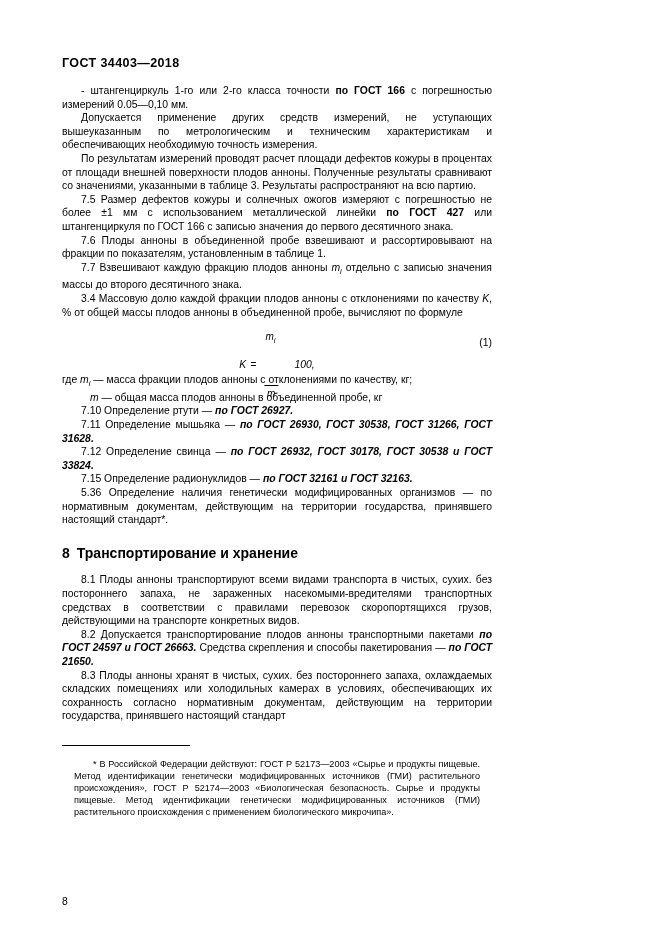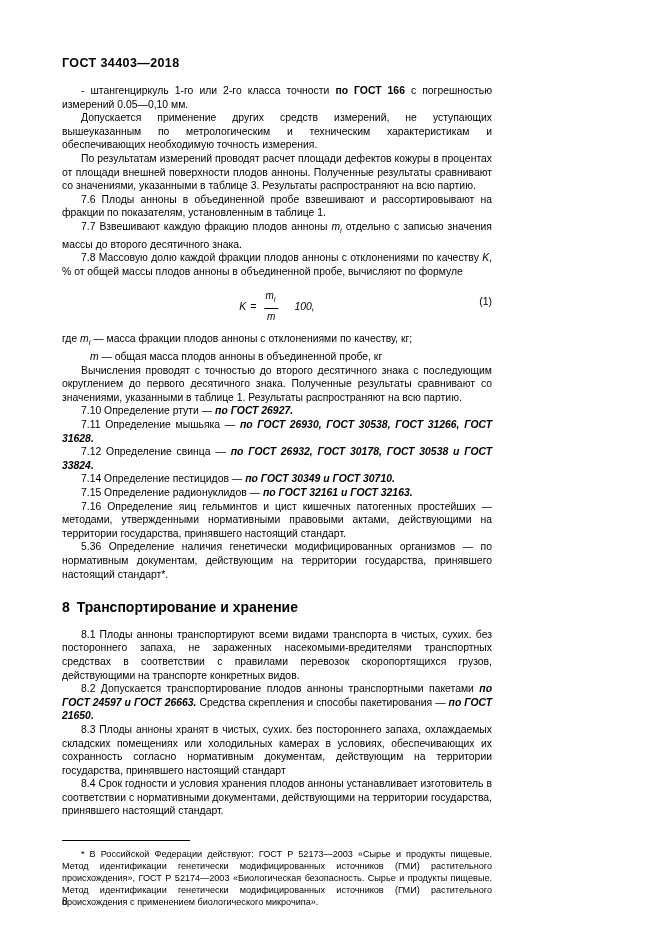--- a/index.html
+++ b/index.html
@@ -59,20 +59,21 @@
     display: flex;
     align-items: center;
     font-style: italic;
   }
   .frac {
     display: inline-flex;
     flex-direction: column;
     align-items: flex-end;
     vertical-align: middle;
     margin: 0 2px;
+    gap: 36px;
   }
   .frac .num {
     padding: 0 3px 1px 3px;
     font-size: 10px;
   }
   .frac .den {
     border-top: 1px solid #000;
     padding: 1px 3px 0 3px;
     font-size: 10px;
   }
@@ -100,21 +101,21 @@
     height: 1px;
     background: #000;
     margin: 22px 0 7px 0;
   }
   .footnote {
     font-size: 9.1px;
     line-height: 12px;
     text-align: justify;
   }
   .footnote p {
-    margin: 0;
+    margin: 12px;
     text-indent: 19px;
   }
   .page-number {
     position: absolute;
     left: 62px;
     bottom: 28px;
     font-size: 10.4px;
   }
 </style>
 </head>
@@ -125,73 +126,70 @@
   <div class="doc-header">ГОСТ 34403—2018</div>
 
   <div class="body-text">
 
     <p><span>- штангенциркуль 1-го или 2-го класса точности </span><b>по ГОСТ 166</b><span> с погрешностью измерений 0.05—0,10 мм.</span></p>
 
     <p>Допускается применение других средств измерений, не уступающих вышеуказанным по метрологическим и техническим характеристикам и обеспечивающих необходимую точность измерения.</p>
 
     <p>По результатам измерений проводят расчет площади дефектов кожуры в процентах от площади внешней поверхности плодов анноны. Полученные результаты сравнивают со значениями, указанными в таблице 3. Результаты распространяют на всю партию.</p>
 
+    <p><span>7.5 Размер дефектов кожуры и солнечных ожогов измеряют с погрешностью не более ±1 мм с использованием металлической линейки </span><b>по ГОСТ 427</b><span> или штангенциркуля по ГОСТ 166 с записью значения до первого десятичного знака.</span></p>
 
     <p>7.6 Плоды анноны в объединенной пробе взвешивают и рассортировывают на фракции по показателям, установленным в таблице 1.</p>
 
     <p><span>7.7 Взвешивают каждую фракцию плодов анноны </span><i>m</i><i class="sub">i</i><span> отдельно с записью значения массы до второго десятичного знака.</span></p>
 
-    <p><span>7.8 Массовую долю каждой фракции плодов анноны с отклонениями по качеству </span><i>K</i><span>, % от общей массы плодов анноны в объединенной пробе, вычисляют по формуле</span></p>
+    <p><span>3.4 Массовую долю каждой фракции плодов анноны с отклонениями по качеству </span><i>K</i><span>, % от общей массы плодов анноны в объединенной пробе, вычисляют по формуле</span></p>
 
     <div class="formula-block">
       <div class="formula">
         <span>K</span>
         <span style="margin:0 4px">=</span>
         <span class="frac">
           <span class="num"><span>m</span><span class="sub">i</span></span>
           <span class="den">m</span>
         </span>
         <span style="margin-left:14px">100,</span>
       </div>
       <div class="formula-num">(1)</div>
     </div>
 
     <p class="noind"><span>где </span><i>m</i><i class="sub">i</i><span> — масса фракции плодов анноны с отклонениями по качеству, кг;</span></p>
 
     <p style="text-indent:28px"><i>m</i><span> — общая масса плодов анноны в объединенной пробе, кг</span></p>
 
-    <p>Вычисления проводят с точностью до второго десятичного знака с последующим округлением до первого десятичного знака. Полученные результаты сравнивают со значениями, указанными в таблице 1. Результаты распространяют на всю партию.</p>
 
 
     <p><span>7.10 Определение ртути — </span><b class="i">по ГОСТ 26927.</b></p>
 
     <p><span>7.11 Определение мышьяка — </span><b class="i">по ГОСТ 26930, ГОСТ 30538, ГОСТ 31266, ГОСТ 31628.</b></p>
 
     <p><span>7.12 Определение свинца — </span><b class="i">по ГОСТ 26932, ГОСТ 30178, ГОСТ 30538 и ГОСТ 33824.</b></p>
 
 
-    <p><span>7.14 Определение пестицидов — </span><b class="i">по ГОСТ 30349 и ГОСТ 30710.</b></p>
 
     <p><span>7.15 Определение радионуклидов — </span><b class="i">по ГОСТ 32161 и ГОСТ 32163.</b></p>
 
-    <p>7.16 Определение яиц гельминтов и цист кишечных патогенных простейших — методами, утвержденными нормативными правовыми актами, действующими на территории государства, принявшего настоящий стандарт.</p>
 
     <p>5.36 Определение наличия генетически модифицированных организмов — по нормативным документам, действующим на территории государства, принявшего настоящий стандарт*.</p>
 
     <div class="section-title">
       <span class="num">8</span><span>Транспортирование и хранение</span>
     </div>
 
     <p>8.1 Плоды анноны транспортируют всеми видами транспорта в чистых, сухих. без постороннего запаха, не зараженных насекомыми-вредителями транспортных средствах в соответствии с правилами перевозок скоропортящихся грузов, действующими на транспорте конкретных видов.</p>
 
     <p><span>8.2 Допускается транспортирование плодов анноны транспортными пакетами </span><b class="i">по ГОСТ 24597 и ГОСТ 26663.</b><span> Средства скрепления и способы пакетирования — </span><b class="i">по ГОСТ 21650.</b></p>
 
     <p>8.3 Плоды анноны хранят в чистых, сухих. без постороннего запаха, охлаждаемых складских помещениях или холодильных камерах в условиях, обеспечивающих их сохранность согласно нормативным документам, действующим на территории государства, принявшего настоящий стандарт</p>
 
-    <p>8.4 Срок годности и условия хранения плодов анноны устанавливает изготовитель в соответствии с нормативными документами, действующими на территории государства, принявшего настоящий стандарт.</p>
 
   </div>
 
   <div class="footnote-rule"></div>
 
   <div class="footnote">
     <p>* В Российской Федерации действуют: ГОСТ Р 52173—2003 «Сырье и продукты пищевые. Метод идентификации генетически модифицированных источников (ГМИ) растительного происхождения», ГОСТ Р 52174—2003 «Биологическая безопасность. Сырье и продукты пищевые. Метод идентификации генетически модифицированных источников (ГМИ) растительного происхождения с применением биологического микрочипа».</p>
   </div>
 
   <div class="page-number">8</div>

